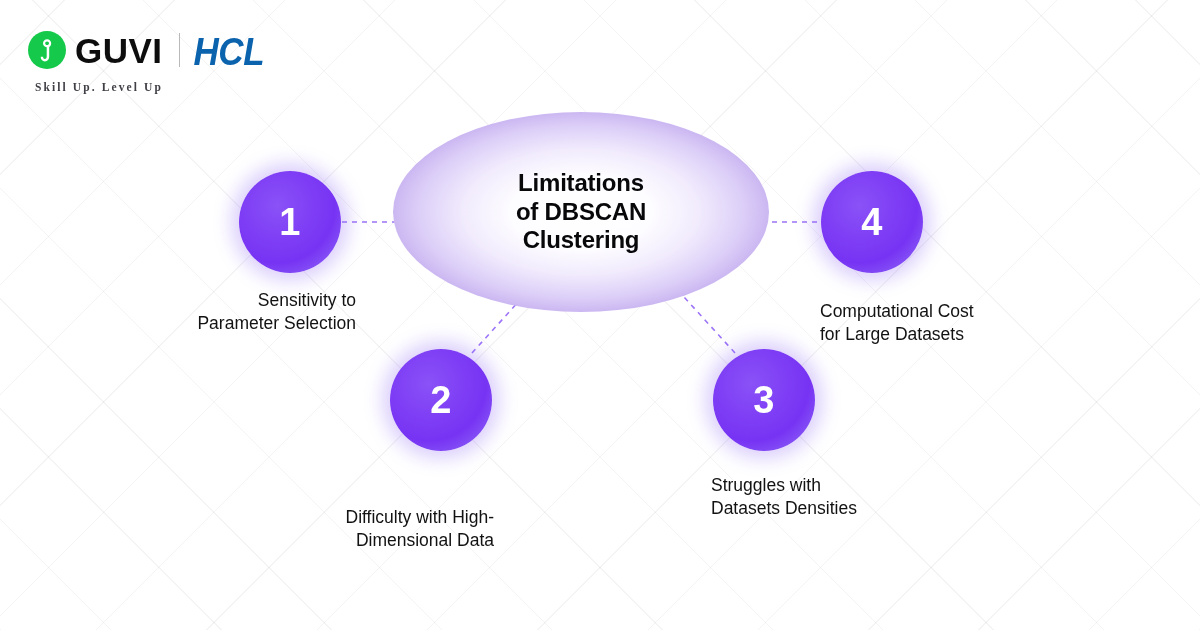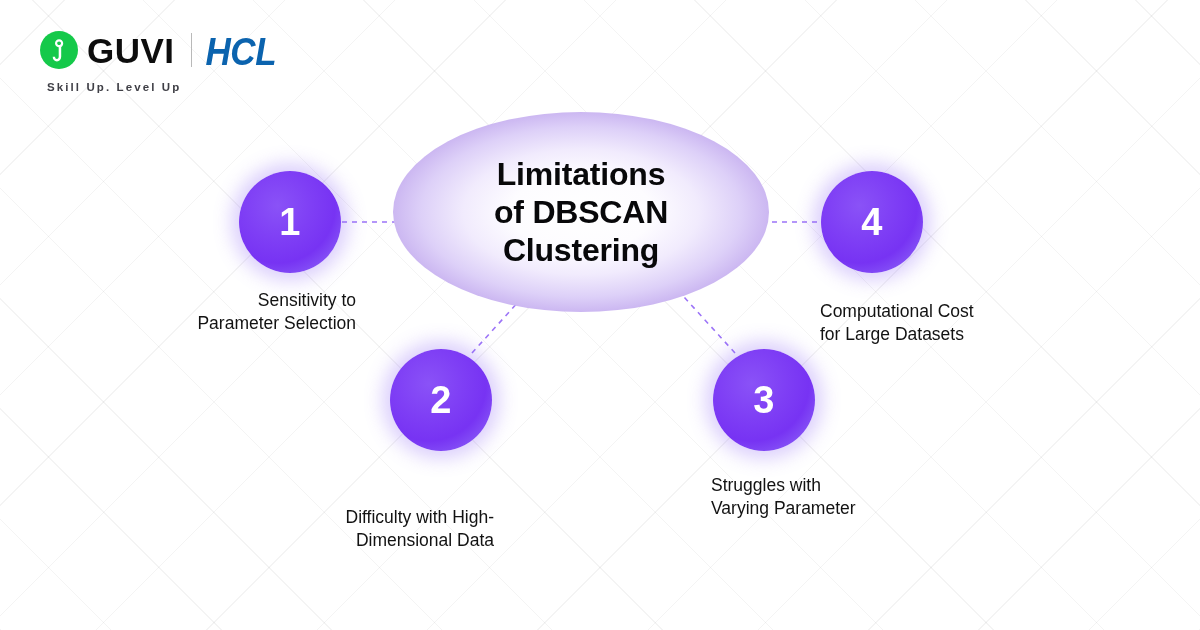--- a/index.html
+++ b/index.html
@@ -26,21 +26,20 @@
     overflow: hidden;
   }
 
   
   .brand {
     position: absolute;
     left: 28px;
     top: 28px;
     width: 340px;
     height: 70px;
-    margin-left: 12px;
   }
   .brand-row {
     display: flex;
     align-items: center;
     height: 44px;
   }
   .guvi-mark {
     width: 38px;
     height: 38px;
     border-radius: 50%;
@@ -78,20 +77,21 @@
     transform-origin: center;
     font-family: "Liberation Sans", sans-serif;
   }
   .tagline {
     margin-top: 9px;
     margin-left: 7px;
     font-size: 11.5px;
     font-weight: 700;
     letter-spacing: 2.1px;
     color: #3f3f46;
+    font-family: Liberation Serif, serif;
   }
 
   
   .connectors {
     position: absolute;
     left: 0; top: 0;
     width: 1200px;
     height: 630px;
     pointer-events: none;
   }
@@ -109,21 +109,21 @@
                 #fdfcff 34%,
                 #f1ebfd 56%,
                 #ddd0f8 76%,
                 #c8b2f0 92%,
                 #c3abee 100%);
     display: flex;
     align-items: center;
     justify-content: center;
   }
   .center-title {
-    font-size: 32px;
+    font-size: 24px;
     font-weight: 700;
     line-height: 1.19;
     color: #08080a;
     text-align: center;
     letter-spacing: -0.2px;
     white-space: pre-line;
   }
 
   
   .node {
@@ -215,17 +215,17 @@
   </div>
   <div class="node" id="node-4">
     <span class="node-num">4</span>
   </div>
 
   <div class="label" id="label-1">Sensitivity to
 Parameter Selection</div>
   <div class="label" id="label-2">Difficulty with High-
 Dimensional Data</div>
   <div class="label" id="label-3">Struggles with
-Varying Parameter</div>
+Datasets Densities</div>
   <div class="label" id="label-4">Computational Cost
 for Large Datasets</div>
 
 </div>
 
 </body></html>

